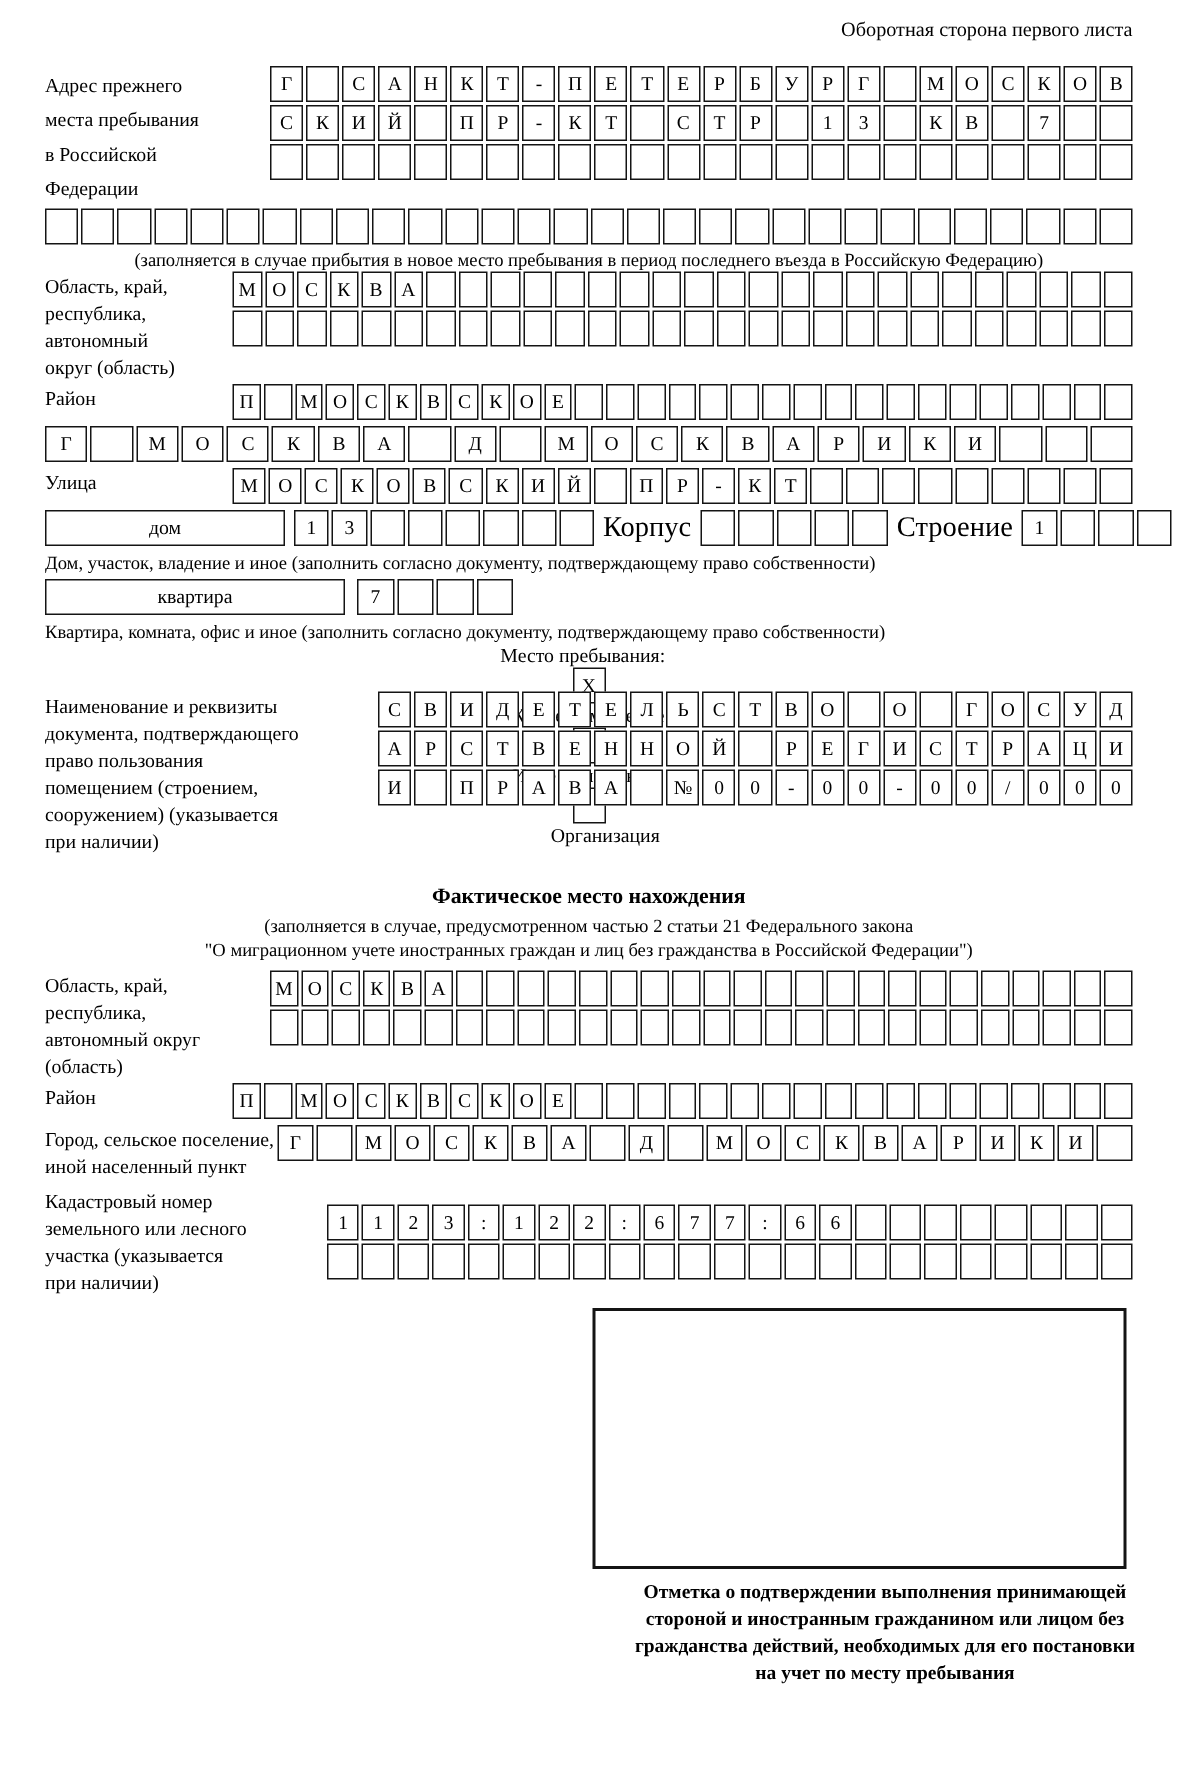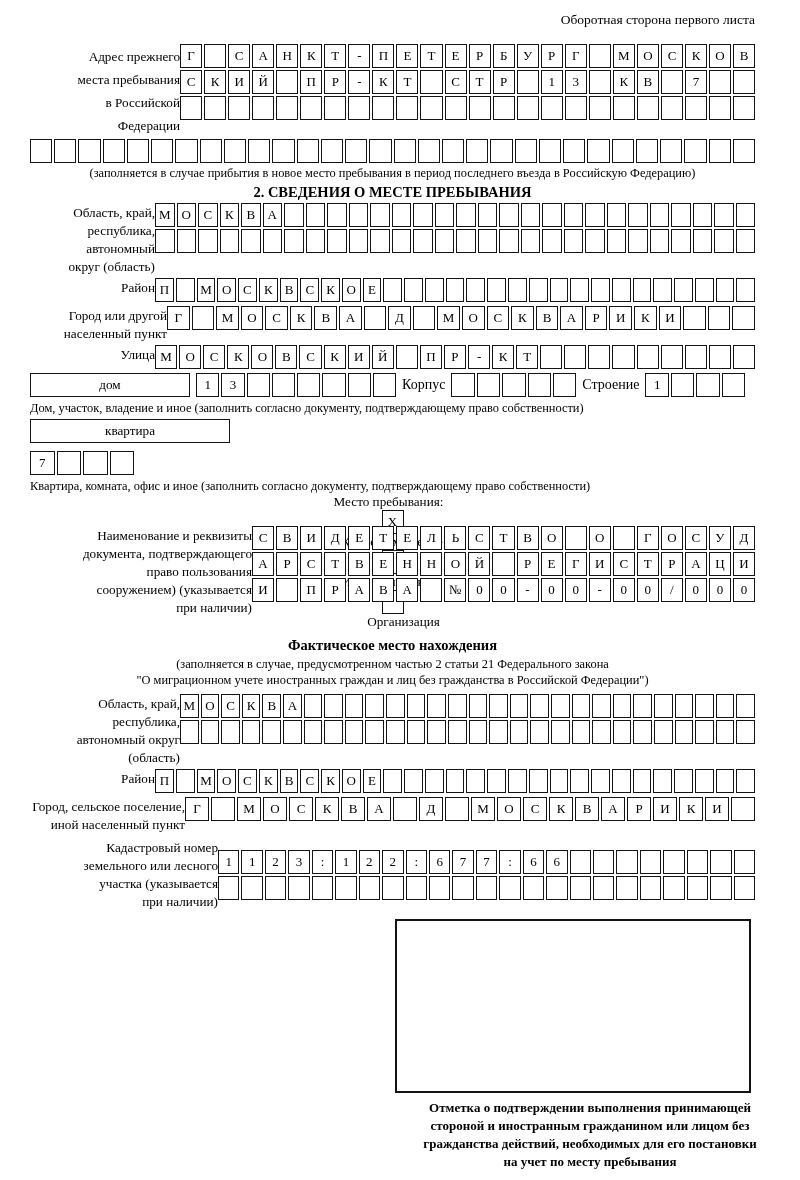--- a/index.html
+++ b/index.html
@@ -5,21 +5,21 @@
   * { box-sizing: border-box; }
   html,body { margin:0; padding:0; }
   body {
     width:800px; height:1180px; background:#ffffff; color:#000;
     font-family:"Liberation Serif", serif; overflow:hidden;
   }
   .page { width:800px; height:1180px; padding:12px 45px 0 30px; }
 
   .header-note { text-align:right; font-size:13.5px; margin-bottom:16px; }
 
-  .fieldrow { display:flex; align-items:flex-start; margin-bottom:2px;text-align:right; }
+  .fieldrow { display:flex; align-items:flex-start; margin-bottom:2px; }
   .flabel { flex-shrink:0; font-size:13.2px; line-height:18px; padding-top:1px; }
   .flabel.tall { line-height:23px; }
   .frows { flex:1 1 auto; min-width:0; }
 
   .w150{width:150px} .w125{width:125px} .w137{width:137px}
   .w155{width:155px} .w222{width:222px} .w188{width:188px}
 
   .cellrow { display:flex; gap:2px; height:24px; margin-bottom:2px; }
   .cell {
     flex:1 1 0; border:1.6px solid #141414; background:#fff;
@@ -29,24 +29,24 @@
   .cellrow.fixed { flex:0 0 auto; }
 
   .caption { font-size:12.4px; line-height:16px; }
   .center { text-align:center; }
   .stitle { font-weight:bold; font-size:14.5px; text-align:center; margin:3px 0 2px 0; }
 
   .bigbox {
     border:1.8px solid #141414; height:24px; flex:0 0 auto;
     display:flex; align-items:center; justify-content:center; font-size:13.2px;
   }
-  .inline-label { font-size:14px; line-height:24px; flex:0 0 auto; }
+  .inline-label { font-size:19px; line-height:24px; flex:0 0 auto; }
 
   .houserow { display:flex; gap:6px; margin:2px 0 1px 0; }
-  .aptrow { display:flex; gap:8px; margin:3px 0 1px 0;flex-direction:column; }
+  .aptrow { display:flex; gap:8px; margin:3px 0 1px 0; }
 
   .mestorow { display:flex; align-items:center; height:26px; font-size:13.2px;flex-direction:column; }
   .cbox {
     width:22px; height:24px; border:1.7px solid #141414; flex:0 0 auto;
     display:flex; align-items:center; justify-content:center; font-size:13px;
   }
   .mesto-note { font-size:12.4px; text-align:center; width:320px; margin-left:166px; }
 
   .stamp-box { width:356px; height:174px; border:2px solid #141414; margin:8px 0 6px 365px; }
   .stamp-caption { width:420px; margin-left:350px; font-size:13px; line-height:18px; text-align:center;font-weight:bold; }
@@ -173,21 +173,20 @@
       <span class="cell"></span>
       <span class="cell"></span>
       <span class="cell"></span>
       <span class="cell"></span>
       <span class="cell"></span>
       <span class="cell"></span>
       <span class="cell"></span>
     </div>
   <div class="caption center">(заполняется в случае прибытия в новое место пребывания в период последнего въезда в Российскую Федерацию)</div>
 
-  <div class="stitle">2. СВЕДЕНИЯ О МЕСТЕ ПРЕБЫВАНИЯ</div>
 
   <div class="fieldrow">
     <div class="flabel w125">
       <div>Область, край,</div>
       <div>республика,</div>
       <div>автономный</div>
       <div>округ (область)</div>
     </div>
     <div class="frows">
       <div class="cellrow">
@@ -284,24 +283,20 @@
           <span class="cell"></span>
           <span class="cell"></span>
           <span class="cell"></span>
           <span class="cell"></span>
           <span class="cell"></span>
         </div>
     </div>
   </div>
 
   <div class="fieldrow">
-    <div class="flabel w137">
-      <div>Город или другой</div>
-      <div>населенный пункт</div>
-    </div>
     <div class="frows">
       <div class="cellrow">
           <span class="cell">Г</span>
           <span class="cell"></span>
           <span class="cell">М</span>
           <span class="cell">О</span>
           <span class="cell">С</span>
           <span class="cell">К</span>
           <span class="cell">В</span>
           <span class="cell">А</span>
@@ -407,20 +402,21 @@
     <span style="margin:0 18px 0 12px">Иное помещение</span>
     <span class="cbox"></span>
     <span style="margin-left:22px">Организация</span>
   </div>
 
   <div class="fieldrow" style="margin-top:6px">
     <div class="flabel w222">
       <div>Наименование и реквизиты</div>
       <div>документа, подтверждающего</div>
       <div>право пользования</div>
+      <div>помещением (строением,</div>
       <div>сооружением) (указывается</div>
       <div>при наличии)</div>
     </div>
     <div class="frows">
       <div class="cellrow">
           <span class="cell">С</span>
           <span class="cell">В</span>
           <span class="cell">И</span>
           <span class="cell">Д</span>
           <span class="cell">Е</span>

